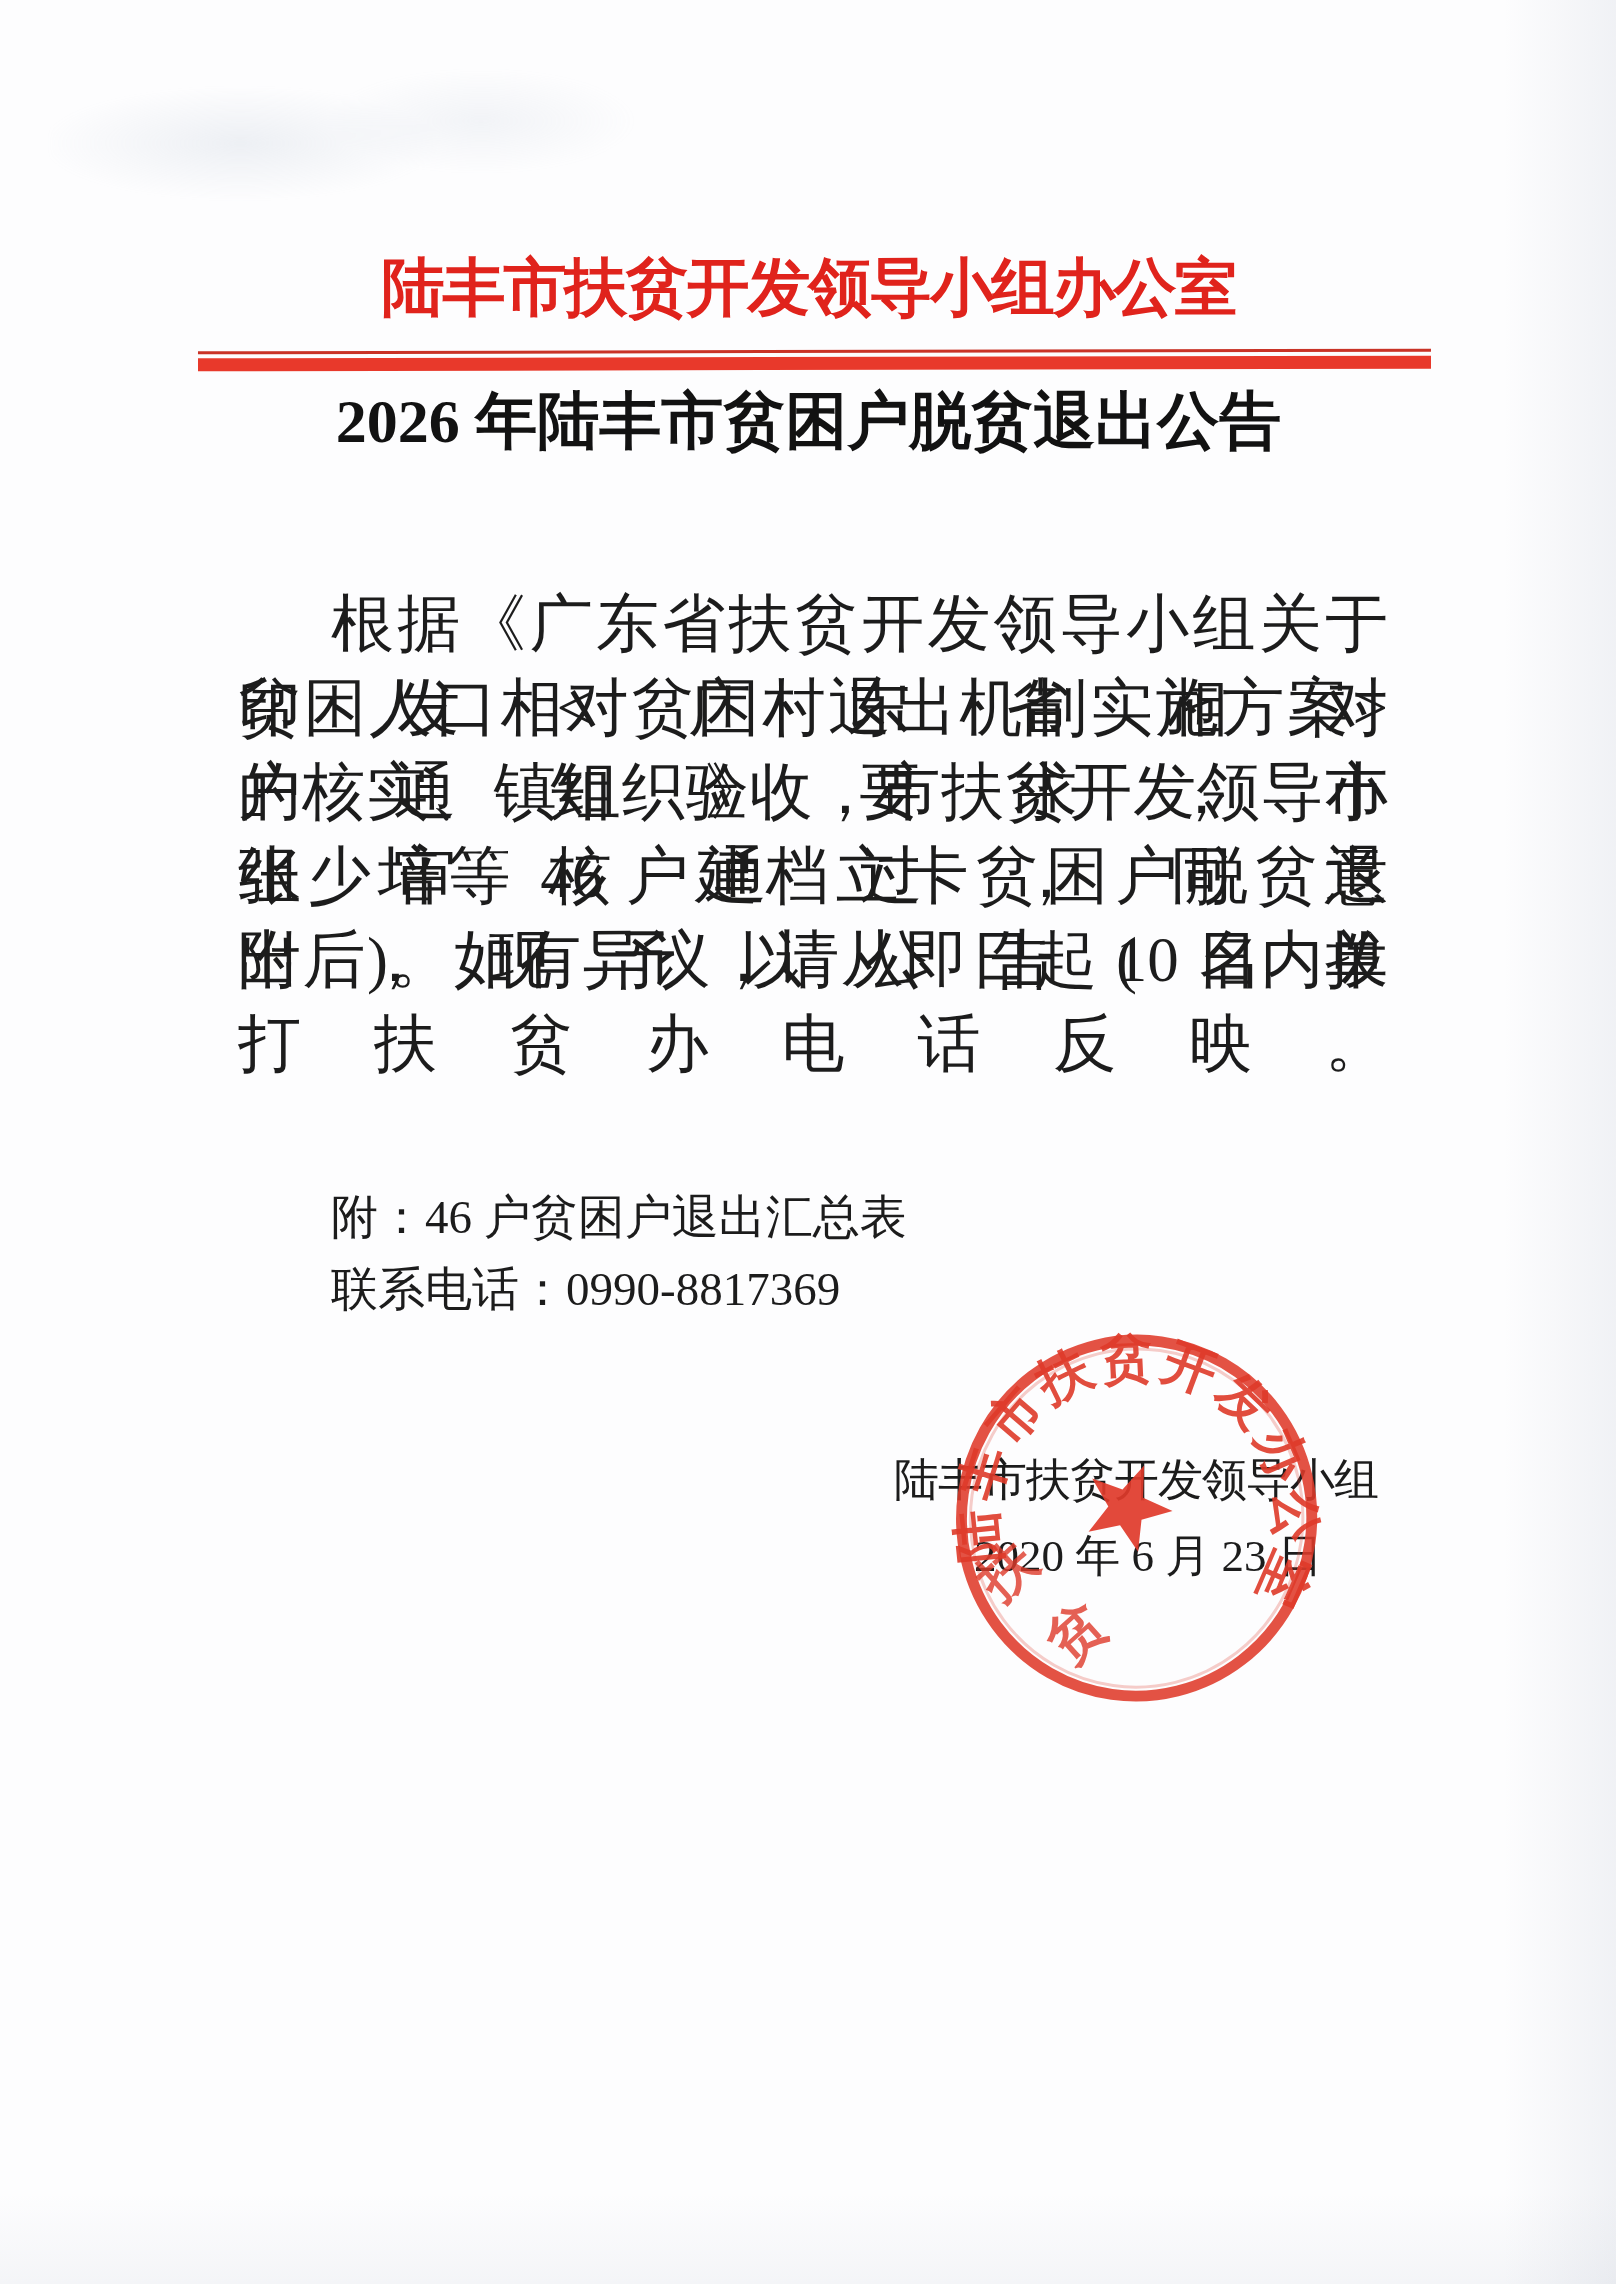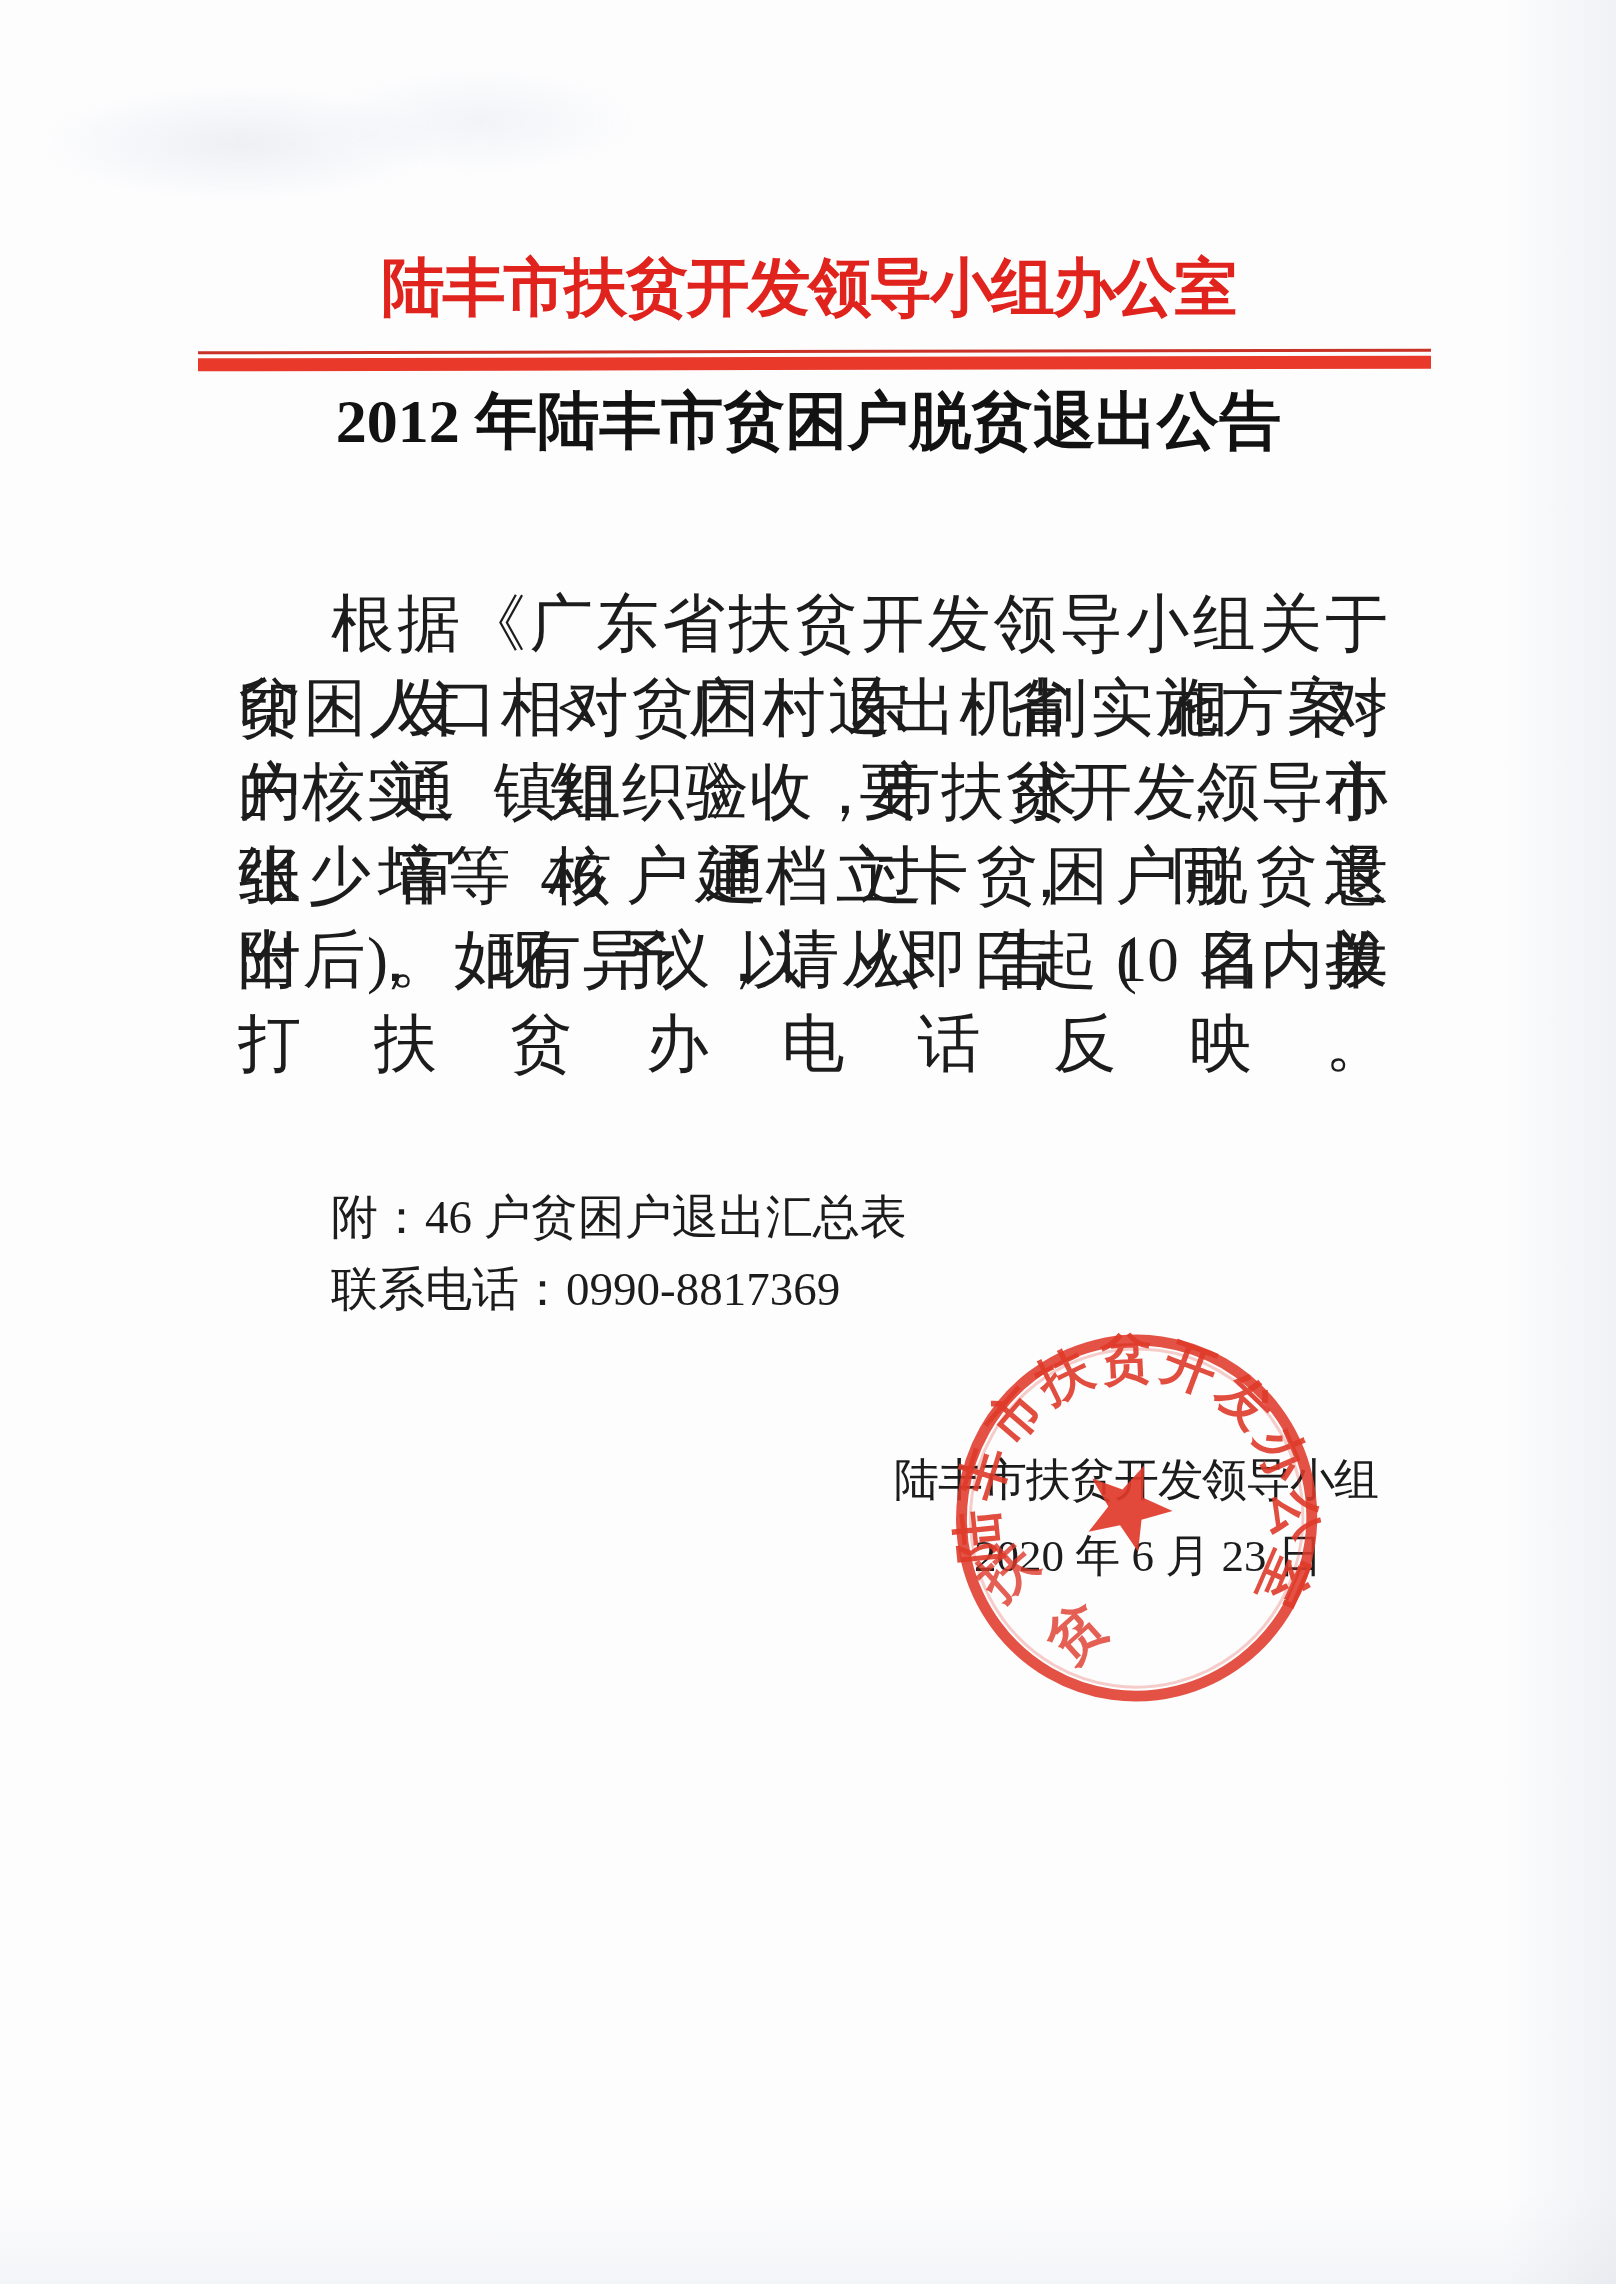--- a/index.html
+++ b/index.html
@@ -96,21 +96,21 @@
 
   <div class="smudge"></div>
 
   <h1 class="doc-header">陆丰市扶贫开发领导小组办公室</h1>
 
   <div class="red-rule">
     <div class="thin"></div>
     <div class="thick"></div>
   </div>
 
-  <h2 class="doc-title">2012 年陆丰市贫困户脱贫退出公告</h2>
+  <h2 class="doc-title">2026 年陆丰市贫困户脱贫退出公告</h2>
 
   <div class="body-text">
     <div class="line indent">根据《广东省扶贫开发领导小组关于印发&lt;广东省相对</div>
     <div class="line">贫困人口相对贫困村退出机制实施方案&gt;的通知》要求，市</div>
     <div class="line">户核实、镇组织验收，市扶贫开发领导小组审核通过，同意</div>
     <div class="line">张少培等 46 户建档立卡贫困户脱贫退出，现予以公告(名单</div>
     <div class="line">附后)。如有异议，请从即日起 10 日内拨打扶贫办电话反映。</div>
   </div>
 
   <div class="attach-line">附：46 户贫困户退出汇总表</div>

